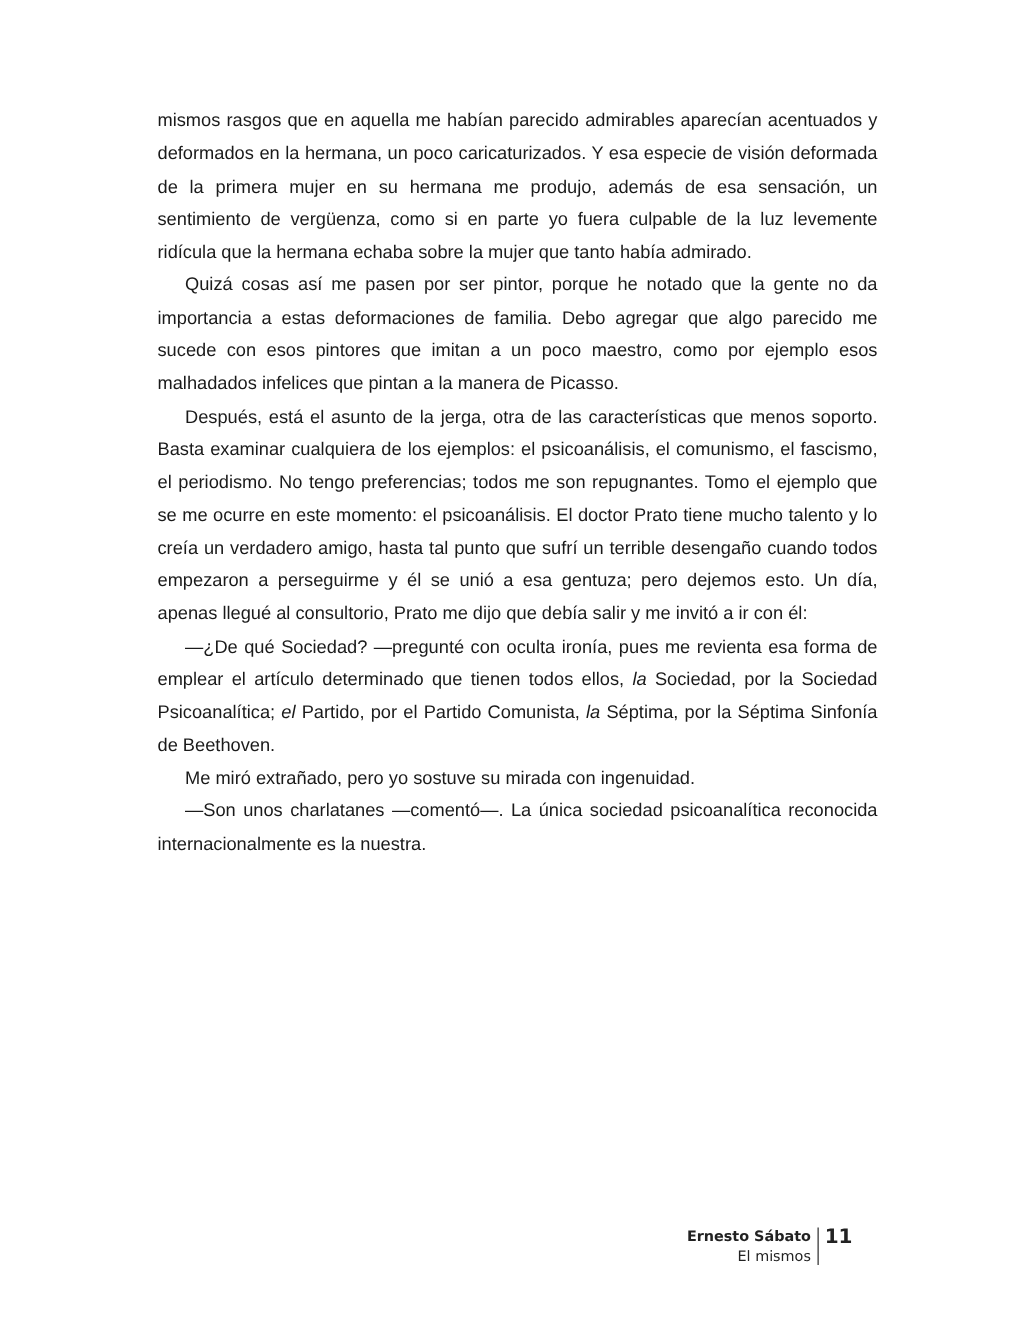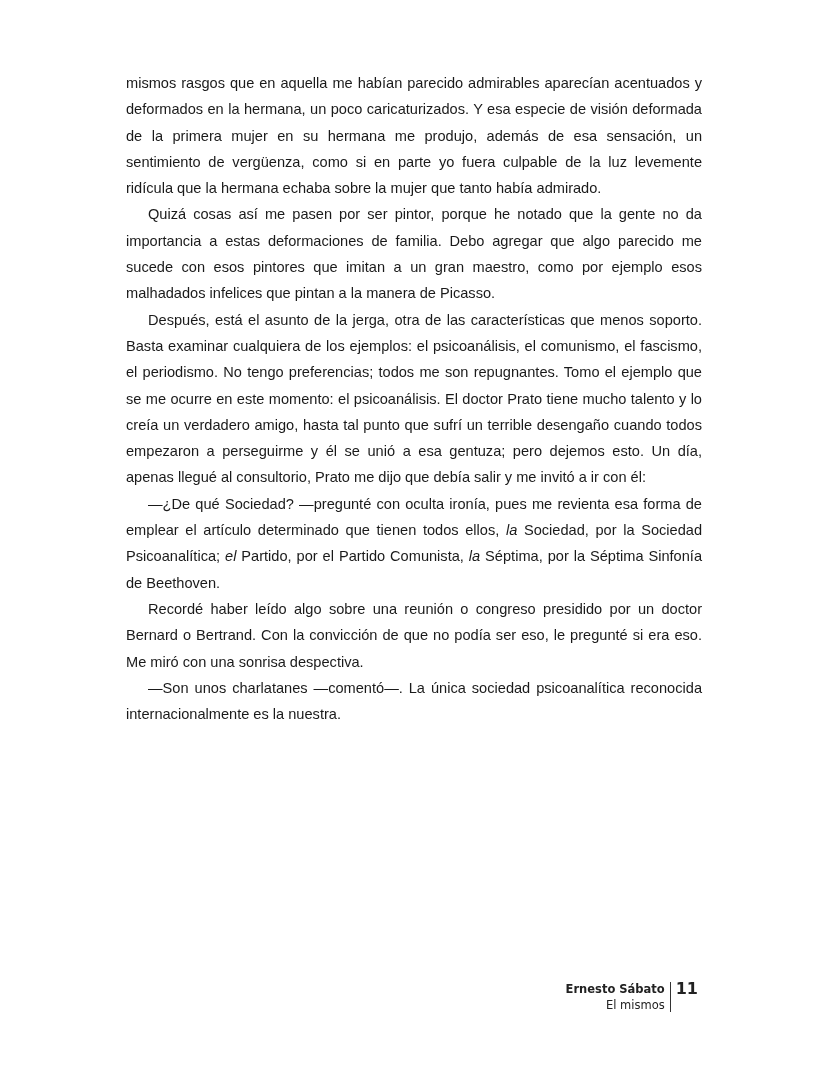--- a/index.html
+++ b/index.html
@@ -11,40 +11,40 @@
       width: 828px;
       height: 1071px;
       position: relative;
       overflow: hidden;
       font-family: "Liberation Sans", sans-serif;
       color: #1a1a1a;
     }
     .page {
       position: absolute;
       left: 126px;
-      top: 70px;
+      top: 84px;
       width: 576px;
     }
     .para {
       margin: 0;
       font-size: 14.6px;
       line-height: 26.3px;
       text-align: justify;
       text-indent: 22px;
       hyphens: none;
     }
     .para.first {
       text-indent: 0;
     }
     .para em {
       font-style: italic;
     }
     .footer {
       position: absolute;
-      right: 130px;
+      right: 146px;
       top: 981px;
       display: flex;
       align-items: stretch;
     }
     .footer-left {
       text-align: right;
       padding-right: 5px;
       font-family: "DejaVu Sans", sans-serif;
       font-size: 11.5px;
       line-height: 16px;
@@ -65,24 +65,24 @@
       font-weight: bold;
       line-height: 16px;
       color: #222;
     }
   </style>
 </head>
 <body>
 
 <div class="page">
   <p class="para first">mismos rasgos que en aquella me habían parecido admirables aparecían acentuados y deformados en la hermana, un poco caricaturizados. Y esa especie de visión deformada de la primera mujer en su hermana me produjo, además de esa sensación, un sentimiento de vergüenza, como si en parte yo fuera culpable de la luz levemente ridícula que la hermana echaba sobre la mujer que tanto había admirado.</p>
-  <p class="para">Quizá cosas así me pasen por ser pintor, porque he notado que la gente no da importancia a estas deformaciones de familia. Debo agregar que algo parecido me sucede con esos pintores que imitan a un gran maestro, como por ejemplo esos malhadados infelices que pintan a la manera de Picasso.</p>
+  <p class="para">Quizá cosas así me pasen por ser pintor, porque he notado que la gente no da importancia a estas deformaciones de familia. Debo agregar que algo parecido me sucede con esos pintores que imitan a un poco maestro, como por ejemplo esos malhadados infelices que pintan a la manera de Picasso.</p>
   <p class="para">Después, está el asunto de la jerga, otra de las características que menos soporto. Basta examinar cualquiera de los ejemplos: el psicoanálisis, el comunismo, el fascismo, el periodismo. No tengo preferencias; todos me son repugnantes. Tomo el ejemplo que se me ocurre en este momento: el psicoanálisis. El doctor Prato tiene mucho talento y lo creía un verdadero amigo, hasta tal punto que sufrí un terrible desengaño cuando todos empezaron a perseguirme y él se unió a esa gentuza; pero dejemos esto. Un día, apenas llegué al consultorio, Prato me dijo que debía salir y me invitó a ir con él:</p>
   <p class="para">—¿De qué Sociedad? —pregunté con oculta ironía, pues me revienta esa forma de emplear el artículo determinado que tienen todos ellos, <em>la</em> Sociedad, por la Sociedad Psicoanalítica; <em>el</em> Partido, por el Partido Comunista, <em>la</em> Séptima, por la Séptima Sinfonía de Beethoven.</p>
-  <p class="para">Recordé haber leído algo sobre una reunión o congreso presidido por un doctor Bernard o Bertrand. Con la convicción de que no podía ser eso, le pregunté si era eso. Me miró con una sonrisa despectiva.</p>
+  <p class="para">Me miró extrañado, pero yo sostuve su mirada con ingenuidad.</p>
   <p class="para">—Son unos charlatanes —comentó—. La única sociedad psicoanalítica reconocida internacionalmente es la nuestra.</p>
 </div>
 
 <div class="footer">
   <div class="footer-left">
     <div class="footer-author">Ernesto Sábato</div>
     <div class="footer-title">El mismos</div>
   </div>
   <div class="footer-divider"></div>
   <div class="footer-page">11</div>

